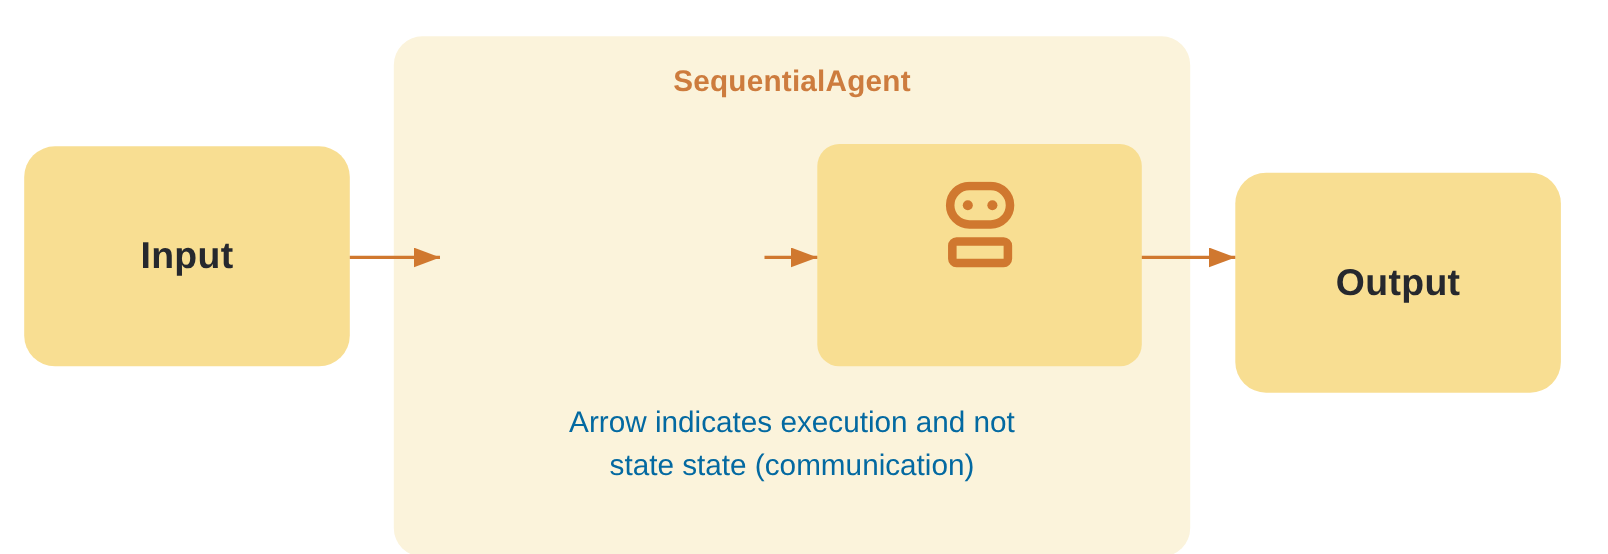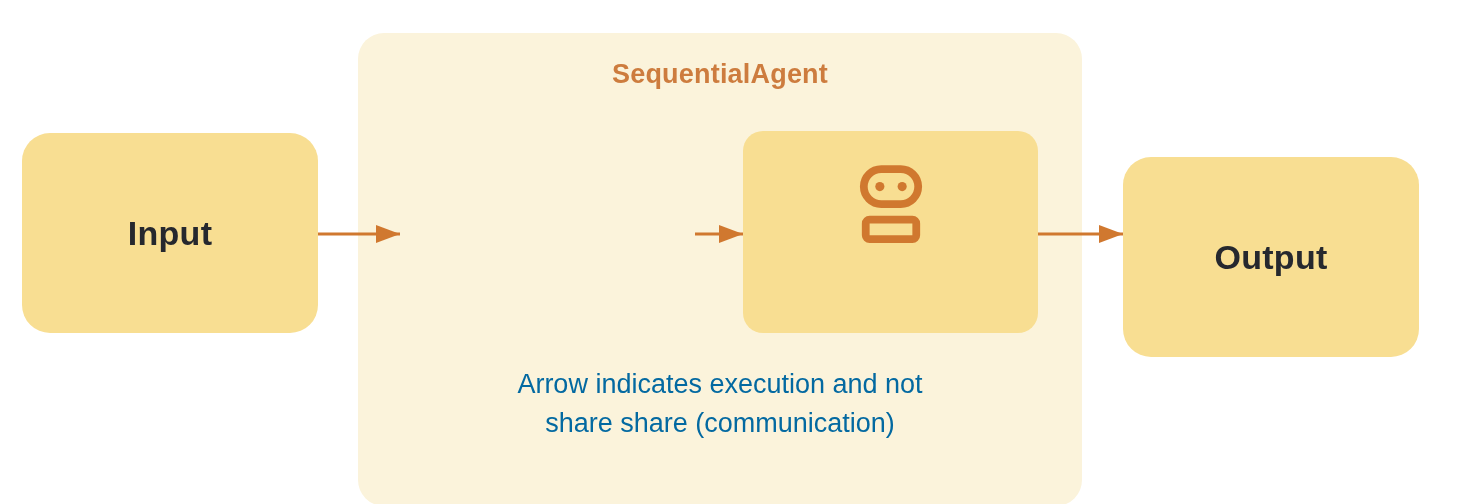--- a/index.html
+++ b/index.html
@@ -101,21 +101,21 @@
 </style>
 </head>
 <body>
 
 <div class="canvas">
 
   <div class="group">
     <div class="group-title">SequentialAgent</div>
     <div class="caption">
       <span>Arrow indicates execution and not</span><br>
-      <span>share share (communication)</span>
+      <span>state state (communication)</span>
     </div>
   </div>
 
   <div class="node io-node input-node">
     <span class="io-label">Input</span>
   </div>
 
 
   <div class="node sub-node sub-node-2">
     <svg class="robot" width="68" height="82" viewBox="0 0 70 84" aria-hidden="true">

